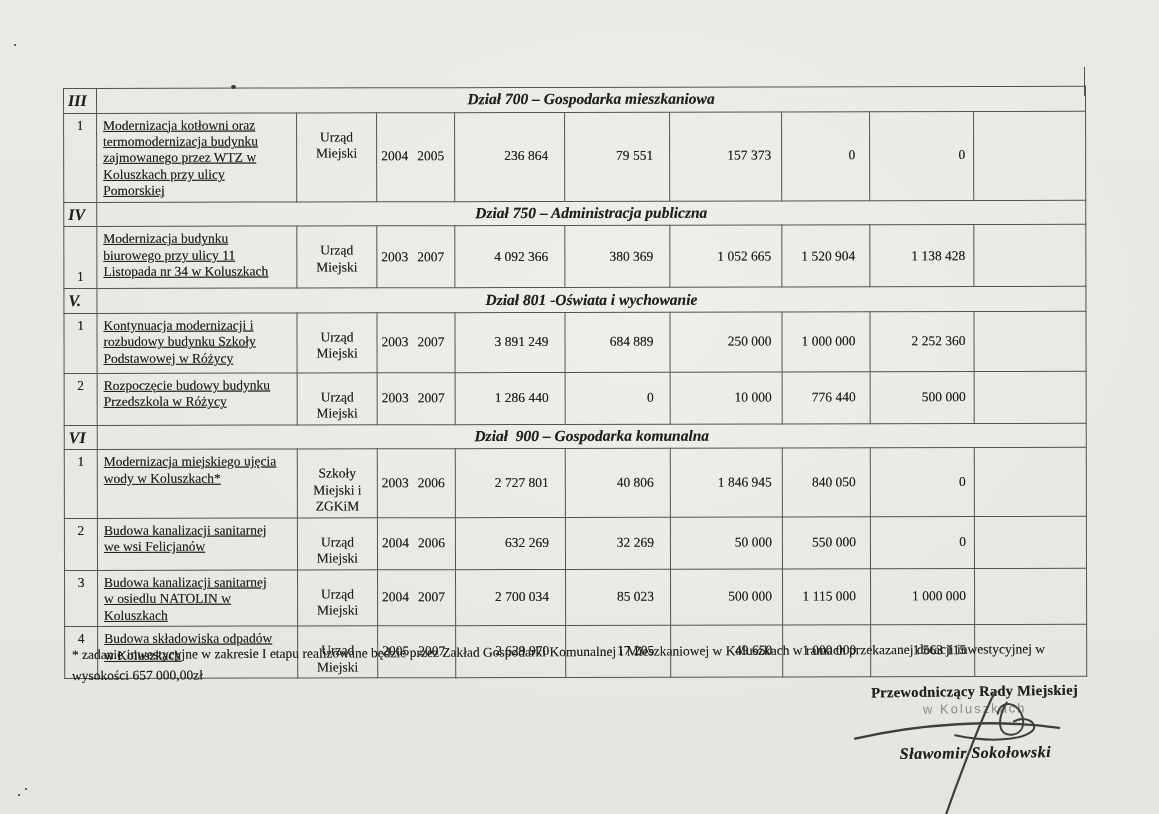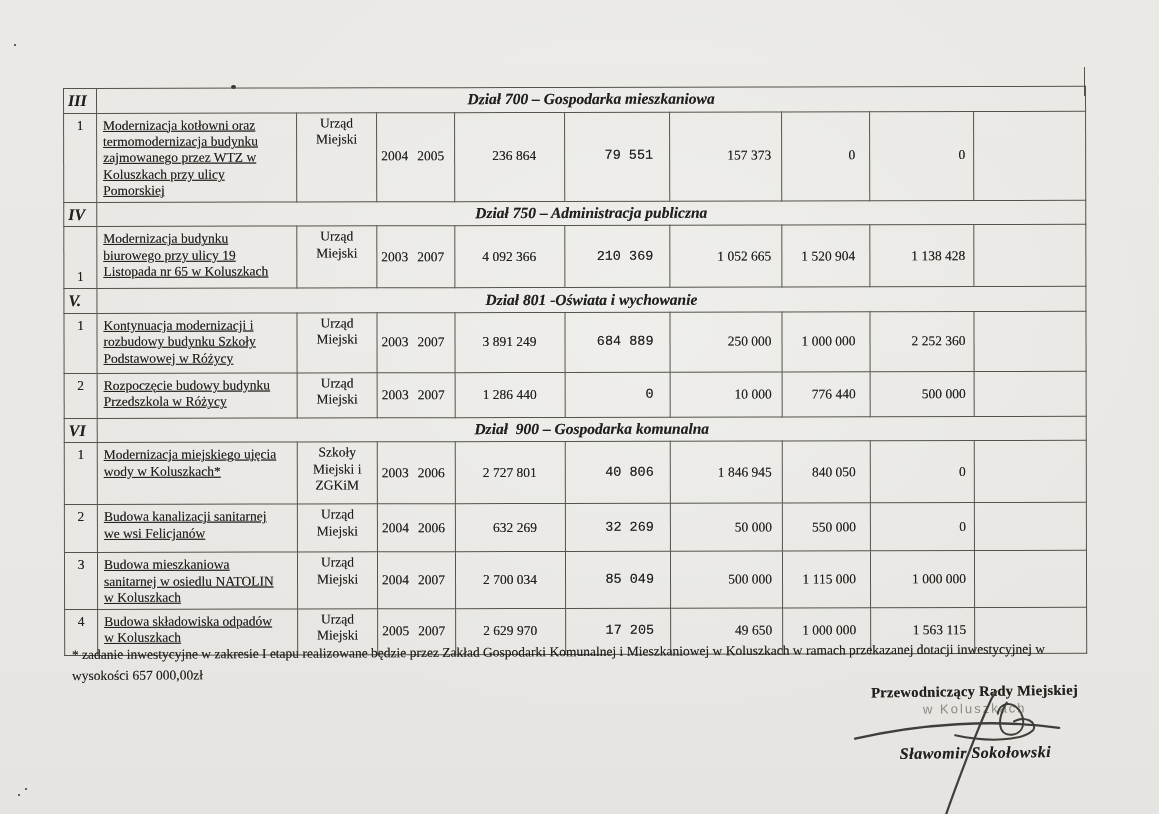--- a/index.html
+++ b/index.html
@@ -41,26 +41,26 @@
   td.sect-title{
     font-weight:bold;font-style:italic;
     font-size:15.5px;
     text-align:center;
     vertical-align:middle;
     white-space:pre;
   }
   td.num{text-align:center;padding-top:4px;}
   td.num.nb{vertical-align:bottom;padding-bottom:3px;}
   td.task{padding:4px 20px 2px 6px;text-decoration:underline;}
-  td.unit{text-align:center;padding-top:2px;}
+  td.unit{text-align:center;padding-top:16px;}
   td.years{vertical-align:middle;}
   .ystack{display:flex;align-items:center;gap:9px;}
   td.amt{text-align:right;vertical-align:middle;font-size:13.5px;}
-  td.a1{padding-right:28px;}
-  td.a2{padding-right:16px;font-family:Liberation Mono, monospace;}
+  td.a1{padding-right:16px;}
+  td.a2{padding-right:16px;}
   td.a3{padding-right:10px;}
   td.a4{padding-right:14px;}
   td.a5{padding-right:8px;}
   td.tail{padding:0;}
   
   .edge-stub{
     position:absolute;left:1084px;top:67px;width:1px;height:29px;
     background:#55534d;
   }
   
@@ -146,30 +146,30 @@
       <td class="tail"></td>
     </tr>
 
     <tr class="head-row" style="height:22px">
       <td class="numeral">IV</td>
       <td class="sect-title" colspan="9">Dział 750 – Administracja publiczna</td>
     </tr>
 
     <tr style="height:62px">
       <td class="num nb">1</td>
-      <td class="task">Modernizacja budynku biurowego przy ulicy 19 Listopada nr 65 w Koluszkach</td>
+      <td class="task">Modernizacja budynku biurowego przy ulicy 11 Listopada nr 34 w Koluszkach</td>
       <td class="unit">Urząd Miejski</td>
       <td class="years">
         <div class="ystack">
           <span>2003</span>
           <span>2007</span>
         </div>
       </td>
       <td class="amt a1">4 092 366</td>
-      <td class="amt a2">210 369</td>
+      <td class="amt a2">380 369</td>
       <td class="amt a3">1 052 665</td>
       <td class="amt a4">1 520 904</td>
       <td class="amt a5">1 138 428</td>
       <td class="tail"></td>
     </tr>
 
     <tr class="head-row" style="height:22px">
       <td class="numeral">V.</td>
       <td class="sect-title" colspan="9">Dział 801 -Oświata i wychowanie</td>
     </tr>
@@ -246,30 +246,30 @@
       <td class="amt a1">632 269</td>
       <td class="amt a2">32 269</td>
       <td class="amt a3">50 000</td>
       <td class="amt a4">550 000</td>
       <td class="amt a5">0</td>
       <td class="tail"></td>
     </tr>
 
     <tr style="height:46px">
       <td class="num">3</td>
-      <td class="task">Budowa mieszkaniowa sanitarnej w osiedlu NATOLIN w Koluszkach</td>
+      <td class="task">Budowa kanalizacji sanitarnej w osiedlu NATOLIN w Koluszkach</td>
       <td class="unit">Urząd Miejski</td>
       <td class="years">
         <div class="ystack">
           <span>2004</span>
           <span>2007</span>
         </div>
       </td>
       <td class="amt a1">2 700 034</td>
-      <td class="amt a2">85 049</td>
+      <td class="amt a2">85 023</td>
       <td class="amt a3">500 000</td>
       <td class="amt a4">1 115 000</td>
       <td class="amt a5">1 000 000</td>
       <td class="tail"></td>
     </tr>
 
     <tr style="height:46px">
       <td class="num">4</td>
       <td class="task">Budowa składowiska odpadów w Koluszkach</td>
       <td class="unit">Urząd Miejski</td>

